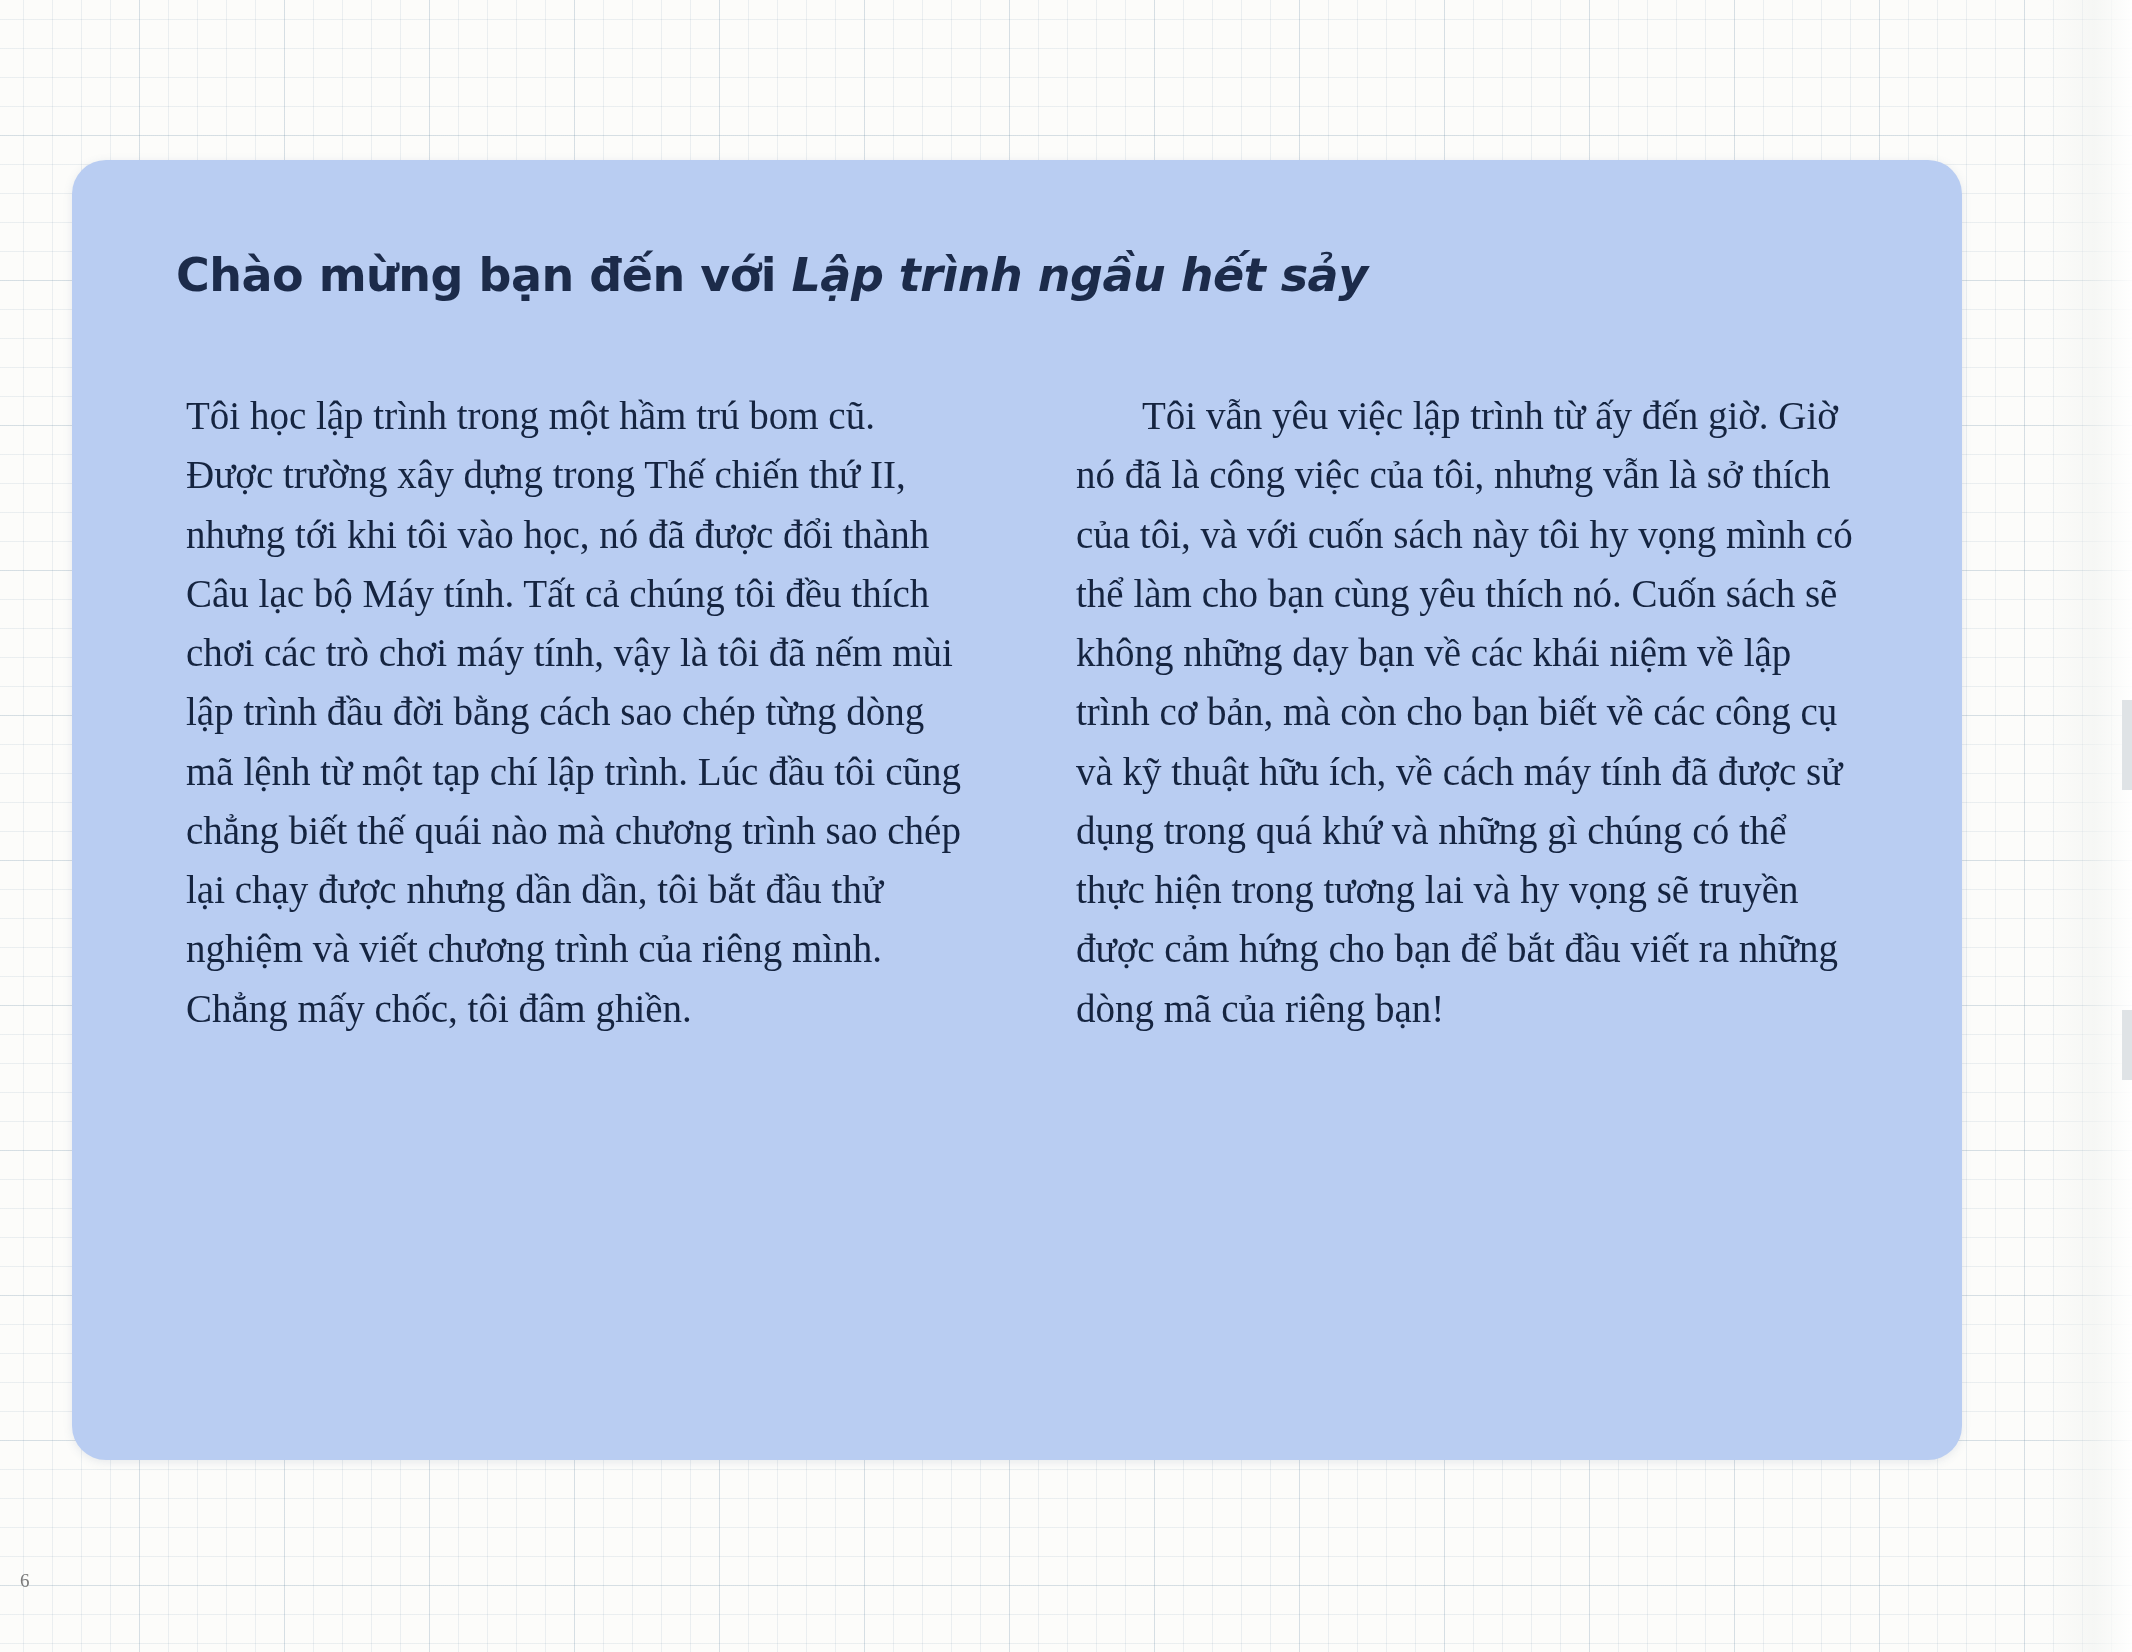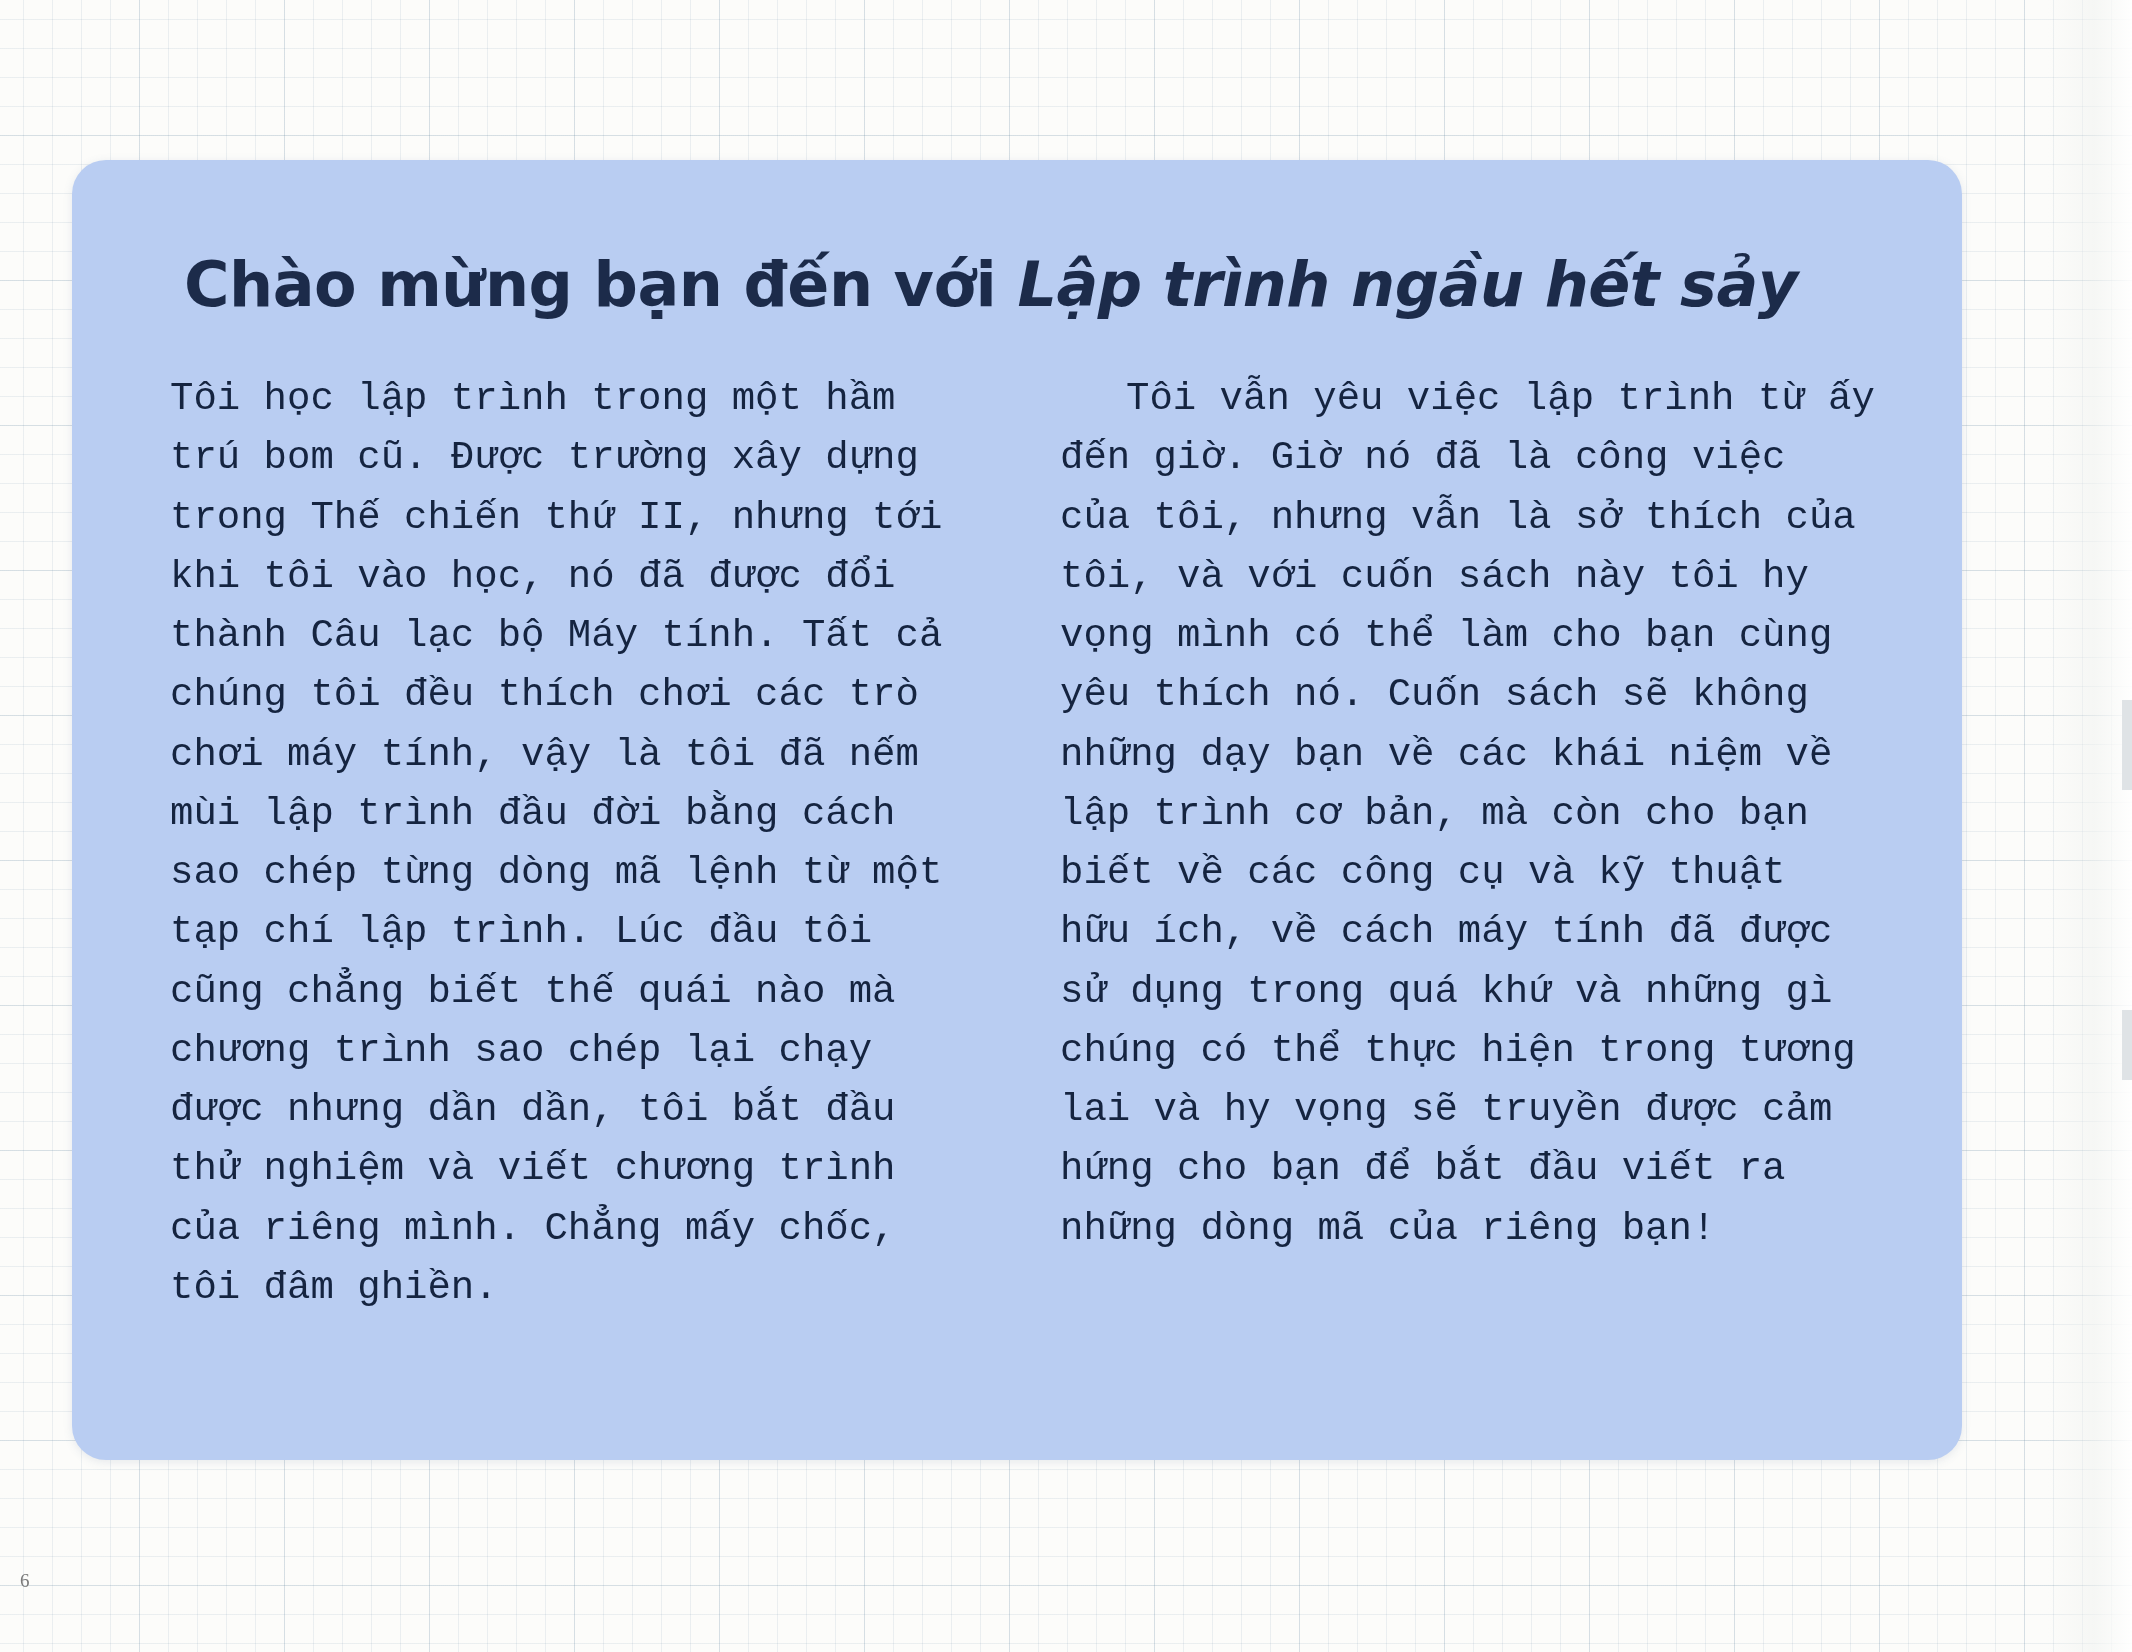--- a/index.html
+++ b/index.html
@@ -48,27 +48,27 @@
     left: 72px;
     top: 160px;
     width: 1890px;
     height: 1300px;
     background: #b9cdf2;
     border-radius: 34px;
     box-shadow: 0 2px 10px rgba(80,100,140,0.13);
   }
   .card-title {
     position: absolute;
-    left: 112px;
+    left: 104px;
     top: 44px;
     width: 1720px;
     color: #1c2b4a;
     font-family: "DejaVu Sans", sans-serif;
     font-weight: bold;
-    font-size: 62px;
+    font-size: 46px;
     letter-spacing: -0.5px;
     line-height: 1.15;
     white-space: nowrap;
     margin-top: 45px;
   }
   .card-title .em {
     font-style: italic;
   }
   .columns {
     position: absolute;
@@ -80,22 +80,21 @@
   }
   .col {
     width: 816px;
     color: #152440;
     font-family: "Liberation Serif", serif;
     font-size: 39px;
     line-height: 1.52;
     text-align: left;
   }
   .col p {
-    margin: 0;
-    font-family: Liberation Mono, monospace;
+    margin: 16px;
   }
   .col p.indent {
     text-indent: 66px;
   }
   .page-number {
     position: absolute;
     left: 20px;
     top: 1570px;
     font-family: "Liberation Serif", serif;
     font-size: 19px;

